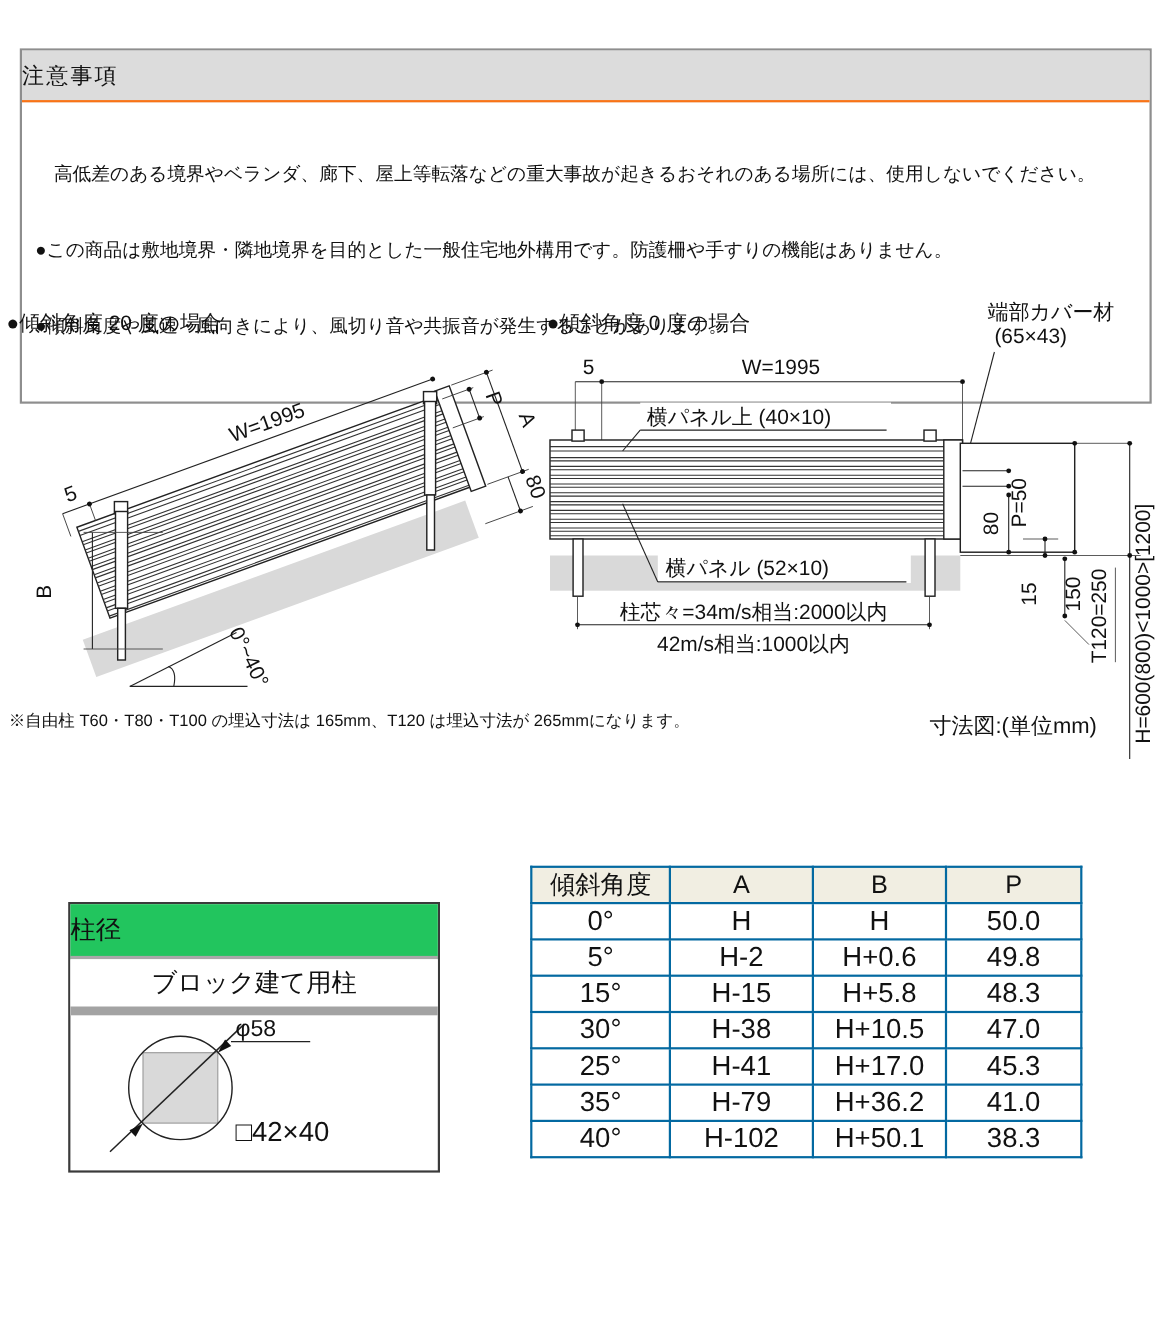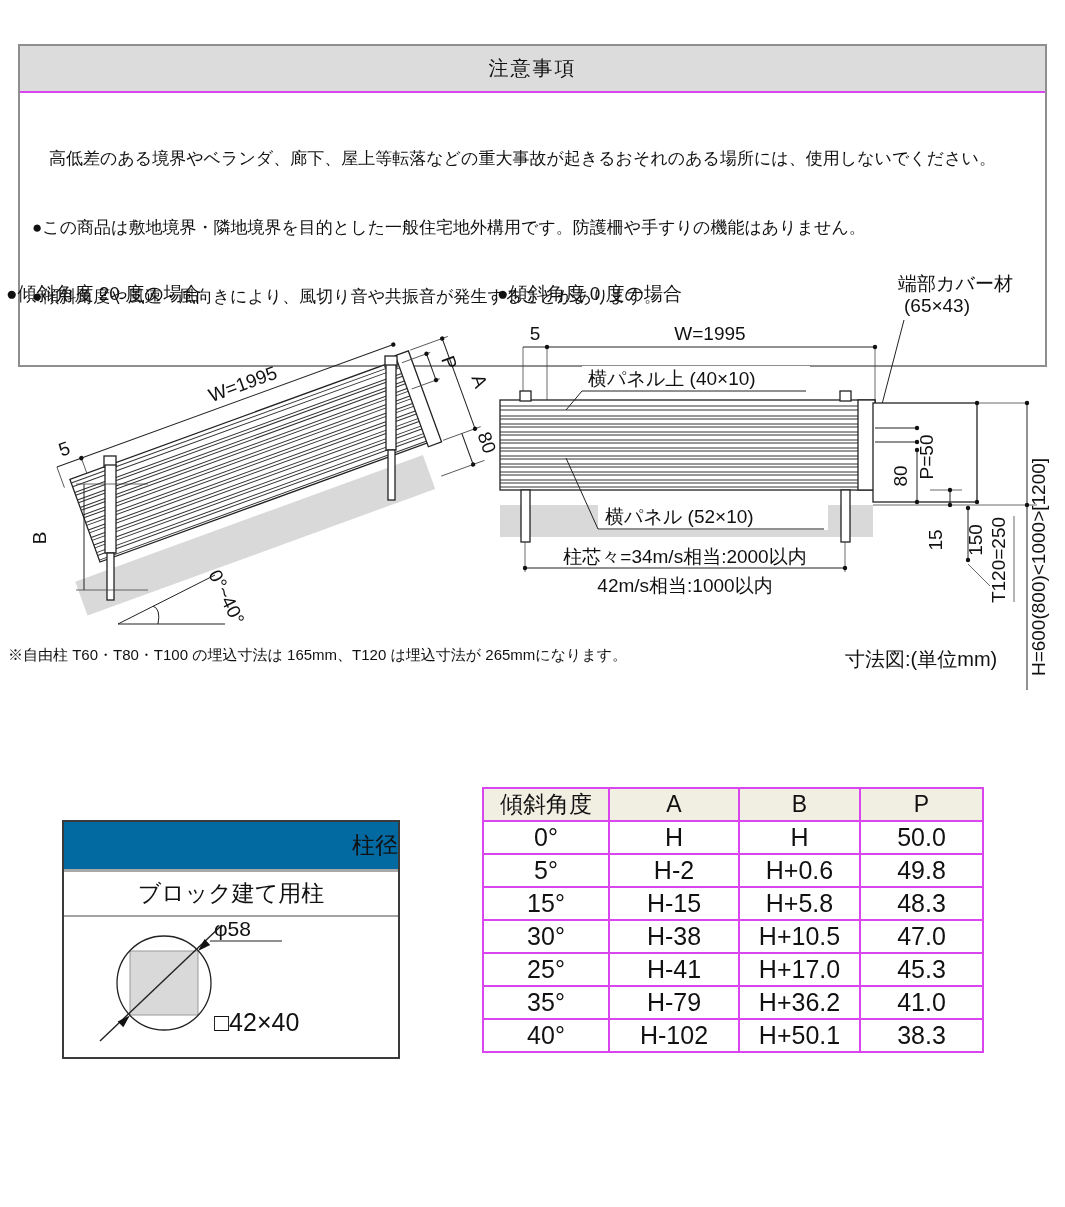--- a/index.html
+++ b/index.html
@@ -4,48 +4,48 @@
 <style>
   html,body{margin:0;padding:0}
   body{
     width:1065px;height:1207px;position:relative;background:#ffffff;
     font-family:"Liberation Sans",sans-serif;color:#111;
   }
   .abs{position:absolute}
 
   
   .notice{left:18px;top:44px;width:1029px;border:2px solid #8e8e8e;background:#fff;box-sizing:border-box}
-  .notice-title{background:#dcdcdc;border-bottom:2px solid #d946ef;text-align:center;
+  .notice-title{background:#dcdcdc;border-bottom:2px solid #f97316;
     font-size:20px;padding:9px 0;letter-spacing:2px}
   .notice-body{padding:8px 12px 11px;font-size:17px;line-height:23px;white-space:pre-wrap}
 
   
   svg{overflow:visible}
   svg text{font-family:"Liberation Sans",sans-serif;fill:#111}
   .dt{font-size:19px}
   .dim{stroke:#222;stroke-width:1;fill:none}
   .thin{stroke:#444;stroke-width:.8;fill:none}
   .part{stroke:#222;stroke-width:1.3;fill:#fff}
   .stripes{stroke:#333;stroke-width:1;fill:none}
   .dot{fill:#111}
   .ttl{font-size:19px}
 
   
   .note{left:8px;top:646px;font-size:15px}
   .unit{left:845px;top:646px;font-size:20px}
 
   
   .pillar{left:62px;top:820px;width:338px;border:2px solid #3a3a3a;background:#fff;box-sizing:border-box}
-  .pillar-title{background:#0369a1;text-align:right;font-size:23px;padding:8px 0;border-bottom:3px solid #a8a8a8}
-  .pillar-sub{background:#fff;text-align:center;font-size:23px;padding:6px 0;border-bottom:2px solid #a3a3a3}
+  .pillar-title{background:#22c55e;text-align:left;font-size:23px;padding:8px 0;border-bottom:3px solid #a8a8a8}
+  .pillar-sub{background:#fff;text-align:center;font-size:23px;padding:6px 0;border-bottom:8px solid #a3a3a3}
 
   
   .tblwrap{left:482px;top:787px}
   table{border-collapse:collapse;table-layout:fixed}
-  th,td{border:2px solid #d946ef;text-align:center;padding:0;height:31px}
+  th,td{border:2px solid #0369a1;text-align:center;padding:0;height:31px}
   th{background:#f1eee2;font-weight:normal;font-size:23px}
   td{font-size:25px;background:#fff}
 </style>
 </head>
 <body>
 
 <div class="abs notice">
   <div class="notice-title">注意事項</div>
   <div class="notice-body">
     <div>　高低差のある境界やベランダ、廊下、屋上等転落などの重大事故が起きるおそれのある場所には、使用しないでください。</div>

